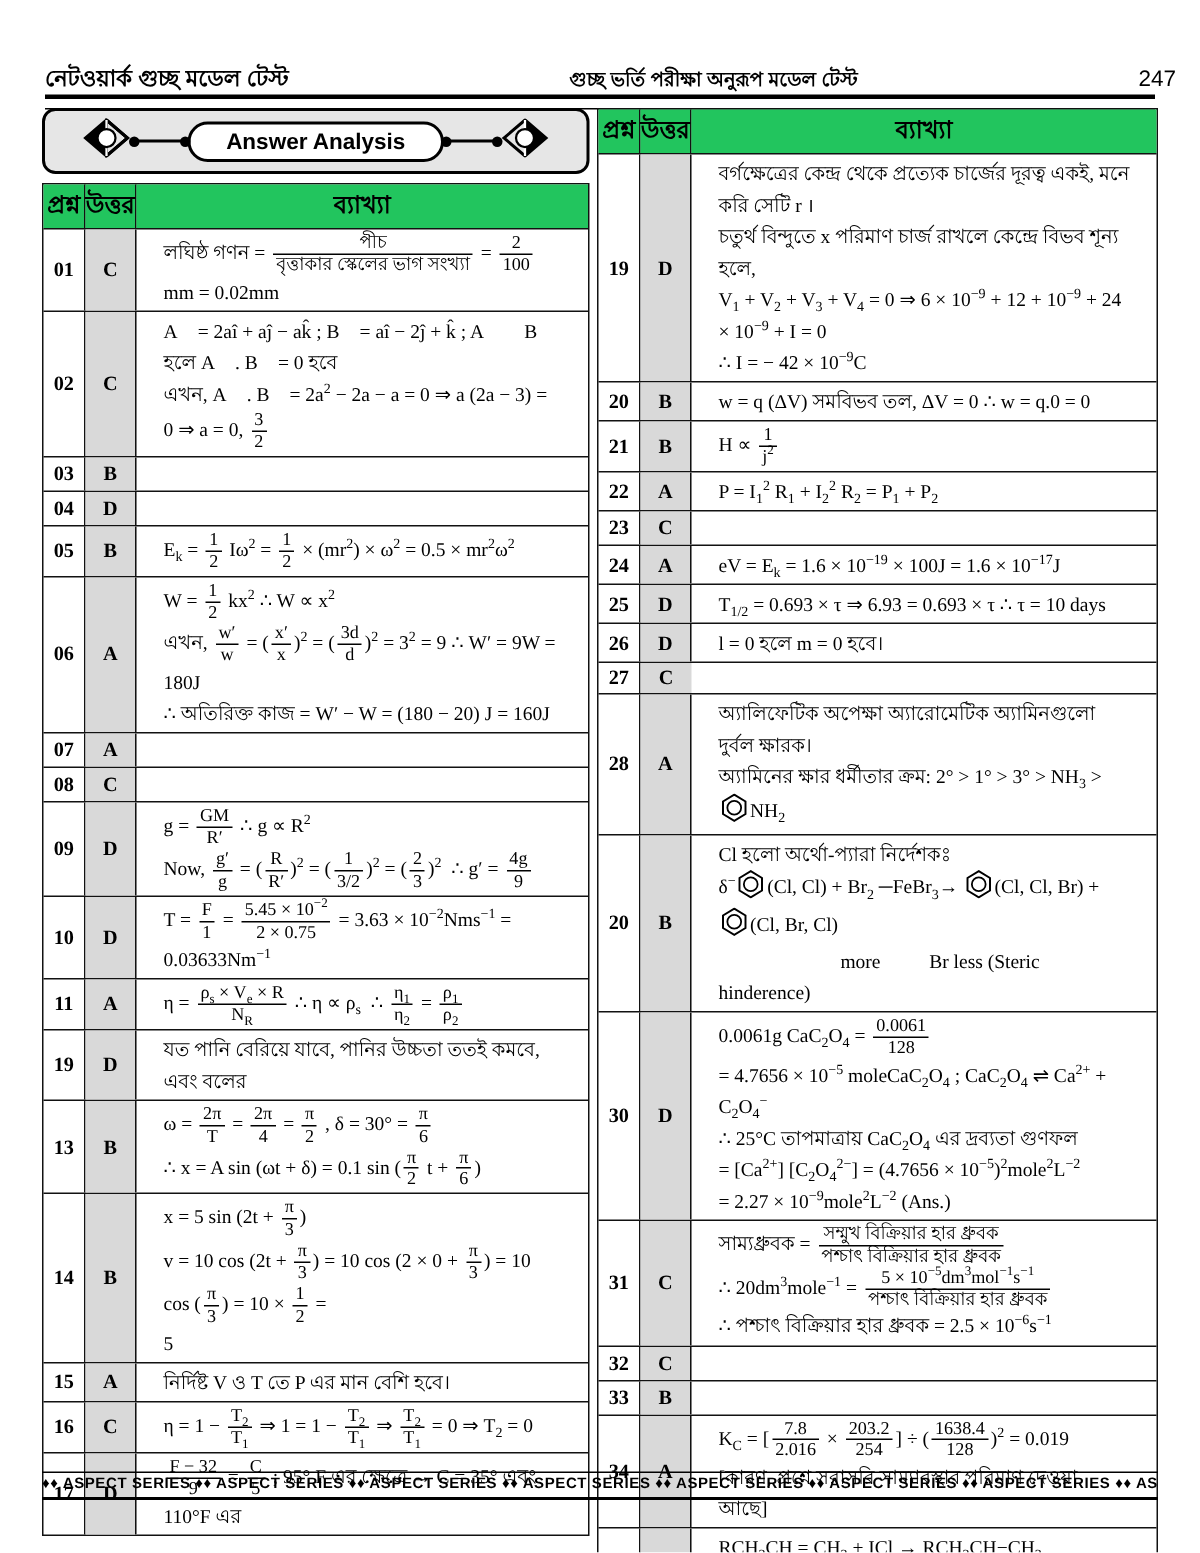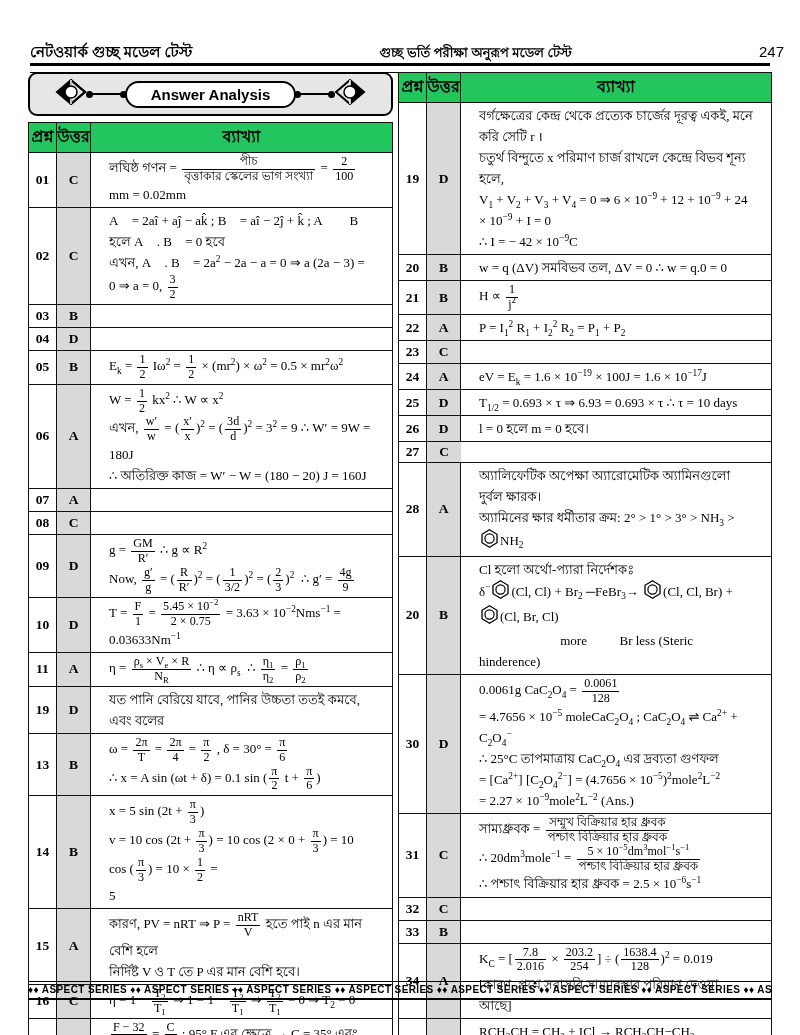--- a/index.html
+++ b/index.html
@@ -190,21 +190,20 @@
               <div class="cell ecell">
                 <div class="eline">x = 5 sin (2t + <span class="frac"><span class="num">π</span><span class="den">3</span></span>)</div>
                 <div class="eline">v = 10 cos (2t + <span class="frac"><span class="num">π</span><span class="den">3</span></span>) = 10 cos (2 × 0 + <span class="frac"><span class="num">π</span><span class="den">3</span></span>) = 10 cos (<span class="frac"><span class="num">π</span><span class="den">3</span></span>) = 10 × <span class="frac"><span class="num">1</span><span class="den">2</span></span> =</div>
                 <div class="eline">5</div>
               </div>
             </div>
             <div class="trow">
               <div class="cell qcell">15</div>
               <div class="cell acell">A</div>
               <div class="cell ecell">
-                <div class="eline">কারণ, PV = nRT ⇒ P = <span class="frac"><span class="num">nRT</span><span class="den">V</span></span> হতে পাই n এর মান বেশি হলে</div>
                 <div class="eline">নির্দিষ্ট V ও T তে P এর মান বেশি হবে।</div>
               </div>
             </div>
             <div class="trow">
               <div class="cell qcell">16</div>
               <div class="cell acell">C</div>
               <div class="cell ecell">
                 <div class="eline">η = 1 − <span class="frac"><span class="num">T<sub>2</sub></span><span class="den">T<sub>1</sub></span></span> ⇒ 1 = 1 − <span class="frac"><span class="num">T<sub>2</sub></span><span class="den">T<sub>1</sub></span></span> ⇒ <span class="frac"><span class="num">T<sub>2</sub></span><span class="den">T<sub>1</sub></span></span> = 0 ⇒ T<sub>2</sub> = 0</div>
               </div>
             </div>

